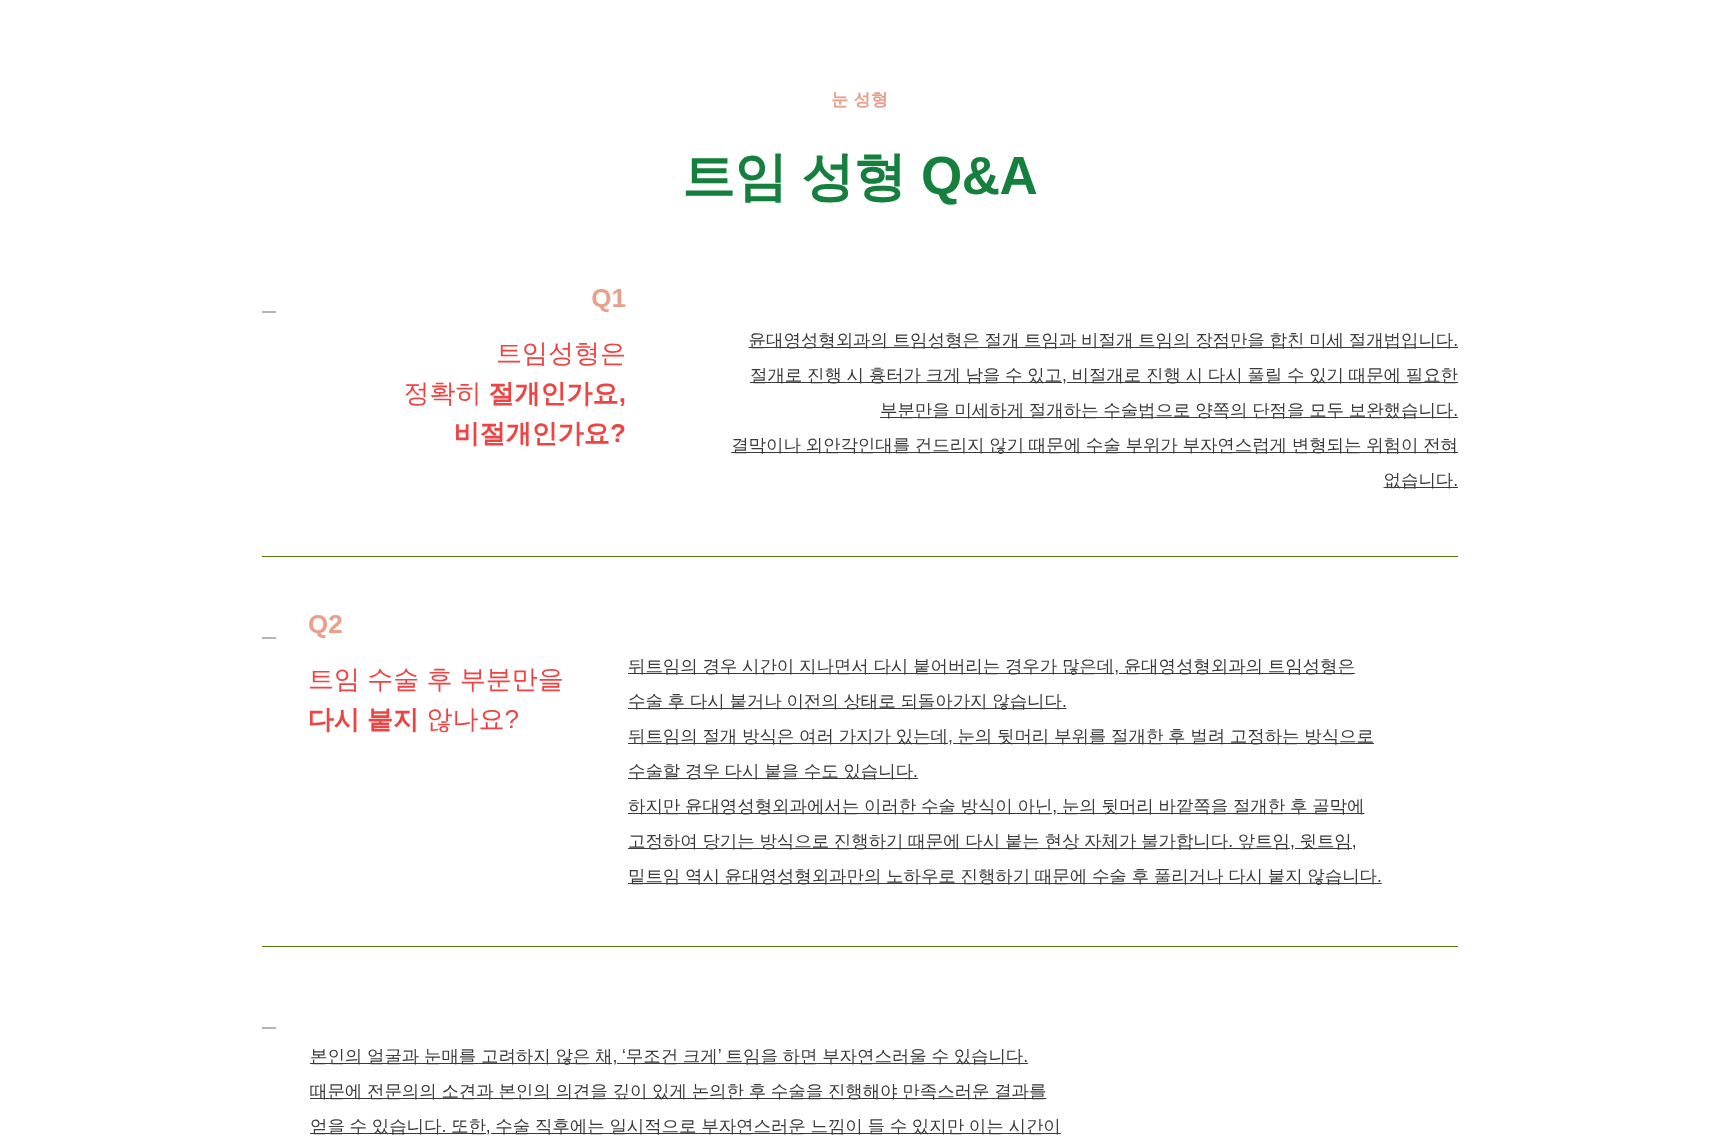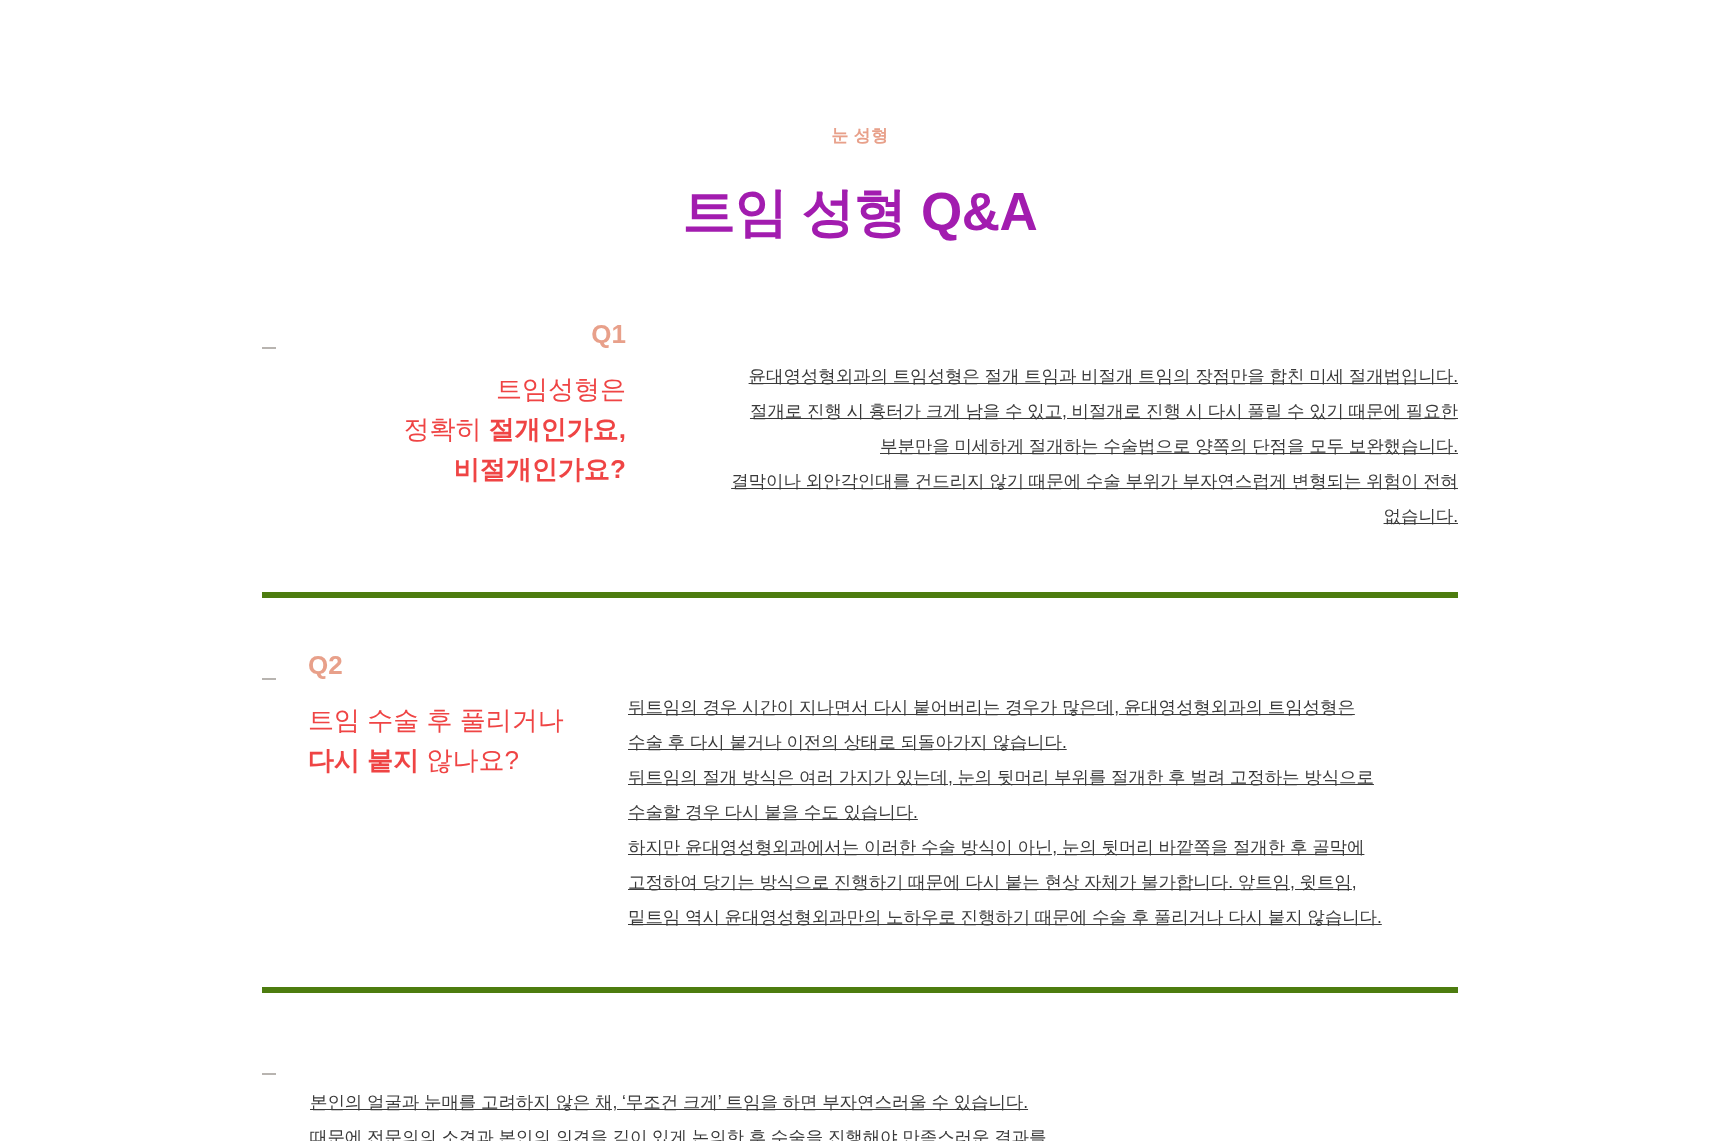--- a/index.html
+++ b/index.html
@@ -12,56 +12,55 @@
     height: 1141px;
     font-family: "Liberation Sans", "DejaVu Sans", sans-serif;
     color: #2b2b2b;
     overflow: hidden;
   }
   .page {
     position: relative;
     width: 1720px;
     height: 944px;
     background: #ffffff;
-    margin-top: 36px;
   }
 
   
   .header {
     text-align: center;
     padding-top: 88px;
   }
   .eyebrow {
     font-size: 17px;
     font-weight: 700;
     color: #e8a08a;
     letter-spacing: 0.02em;
     margin-bottom: 14px;
   }
   .main-title {
     font-size: 53px;
     font-weight: 700;
-    color: #a21caf;
+    color: #15803d;
     letter-spacing: -0.01em;
     line-height: 1.1;
   }
 
   
   .faq-list {
     margin-top: 62px;
     padding: 0 262px;
   }
   .faq-item {
     display: flex;
     align-items: flex-start;
     padding: 0 0 0 0;
     position: relative;
   }
   .faq-item + .faq-item {
-    border-top: 6px solid #4d7c0f;
+    border-top: 1px solid #4d7c0f;
   }
   .faq-item.item-1 { padding-top: 18px; padding-bottom: 58px; text-align: right; }
   .faq-item.item-2 { padding-top: 54px; padding-bottom: 52px; }
   .faq-item.item-3 { padding-top: 54px; padding-bottom: 70px; }
 
   .dash {
     width: 20px;
     flex: 0 0 20px;
     margin-top: 26px;
     margin-right: 26px;
@@ -136,21 +135,21 @@
 부분만을 미세하게 절개하는 수술법으로 양쪽의 단점을 모두 보완했습니다.
 결막이나 외안각인대를 건드리지 않기 때문에 수술 부위가 부자연스럽게 변형되는 위험이 전혀
 없습니다.</div>
       </div>
     </div>
 
     <div class="faq-item item-2">
       <div class="dash"></div>
       <div class="q-col">
         <div class="q-num">Q2</div>
-        <div class="q-text"><span>트임 수술 후 풀리거나
+        <div class="q-text"><span>트임 수술 후 부분만을
 </span><b>다시 붙지 </b><span>않나요?</span></div>
       </div>
       <div class="a-col">
         <div class="a-text">뒤트임의 경우 시간이 지나면서 다시 붙어버리는 경우가 많은데, 윤대영성형외과의 트임성형은
 수술 후 다시 붙거나 이전의 상태로 되돌아가지 않습니다.
 뒤트임의 절개 방식은 여러 가지가 있는데, 눈의 뒷머리 부위를 절개한 후 벌려 고정하는 방식으로
 수술할 경우 다시 붙을 수도 있습니다.
 하지만 윤대영성형외과에서는 이러한 수술 방식이 아닌, 눈의 뒷머리 바깥쪽을 절개한 후 골막에
 고정하여 당기는 방식으로 진행하기 때문에 다시 붙는 현상 자체가 불가합니다. 앞트임, 윗트임,
 밑트임 역시 윤대영성형외과만의 노하우로 진행하기 때문에 수술 후 풀리거나 다시 붙지 않습니다.</div>

